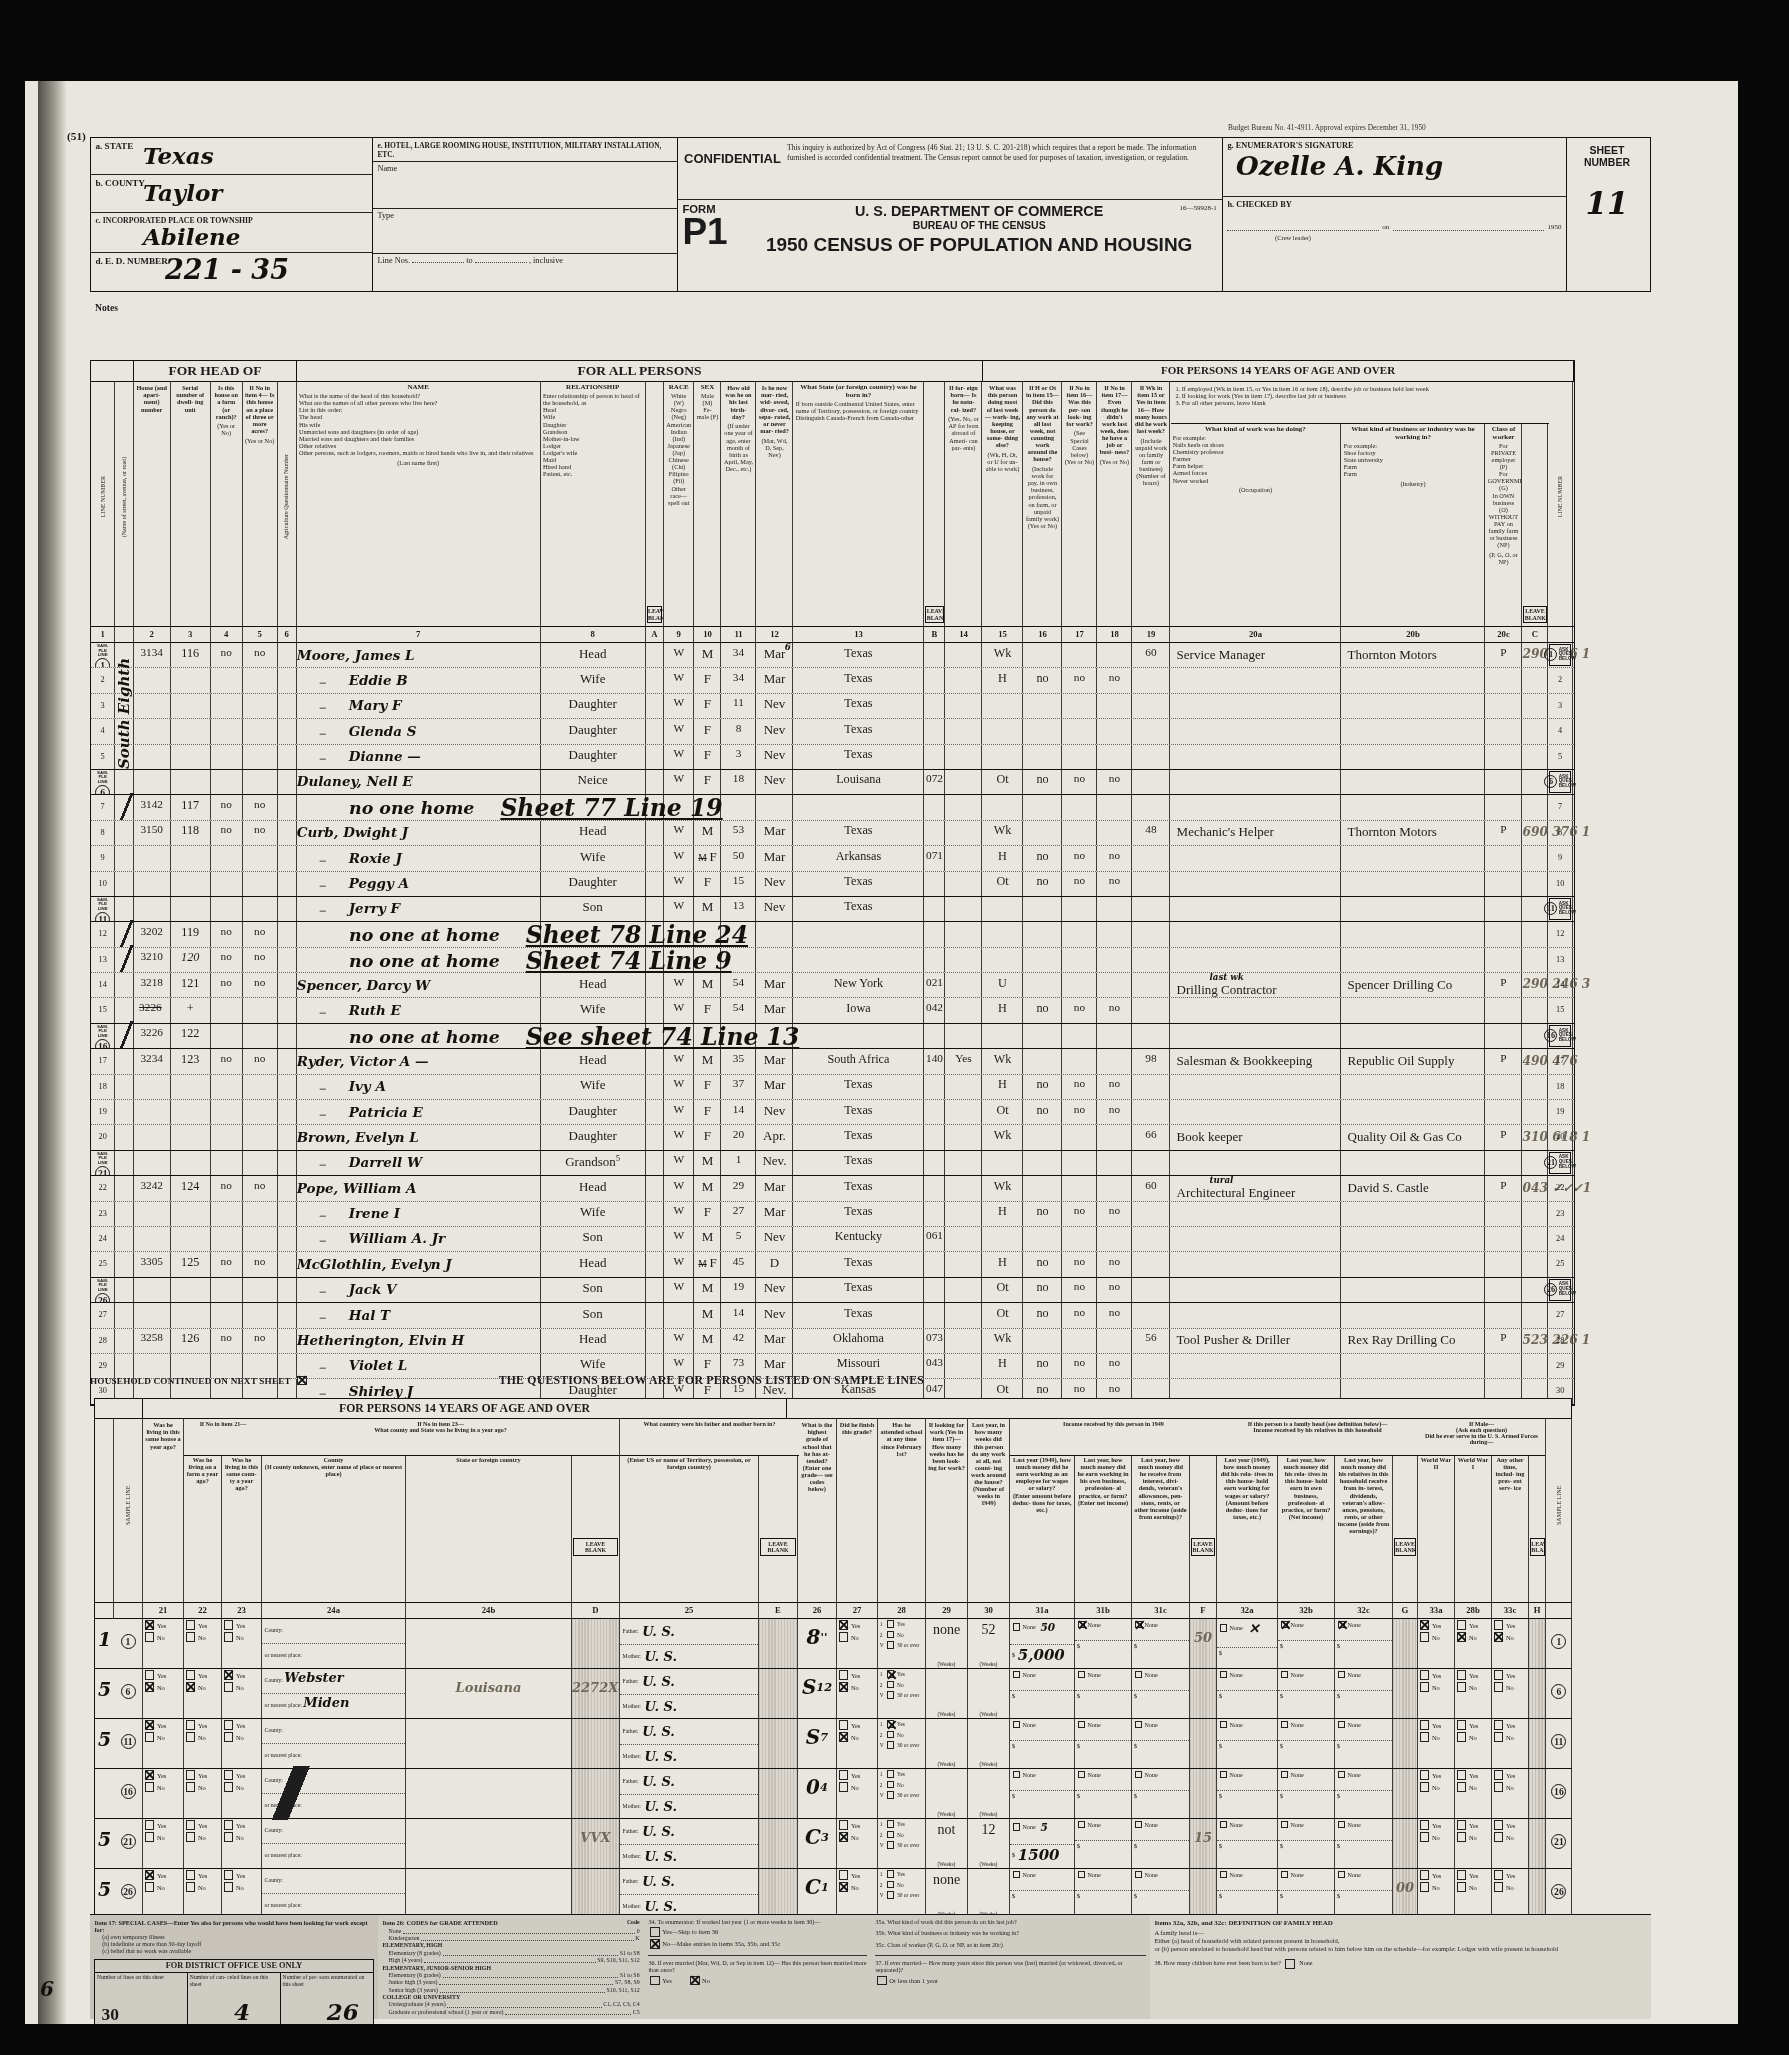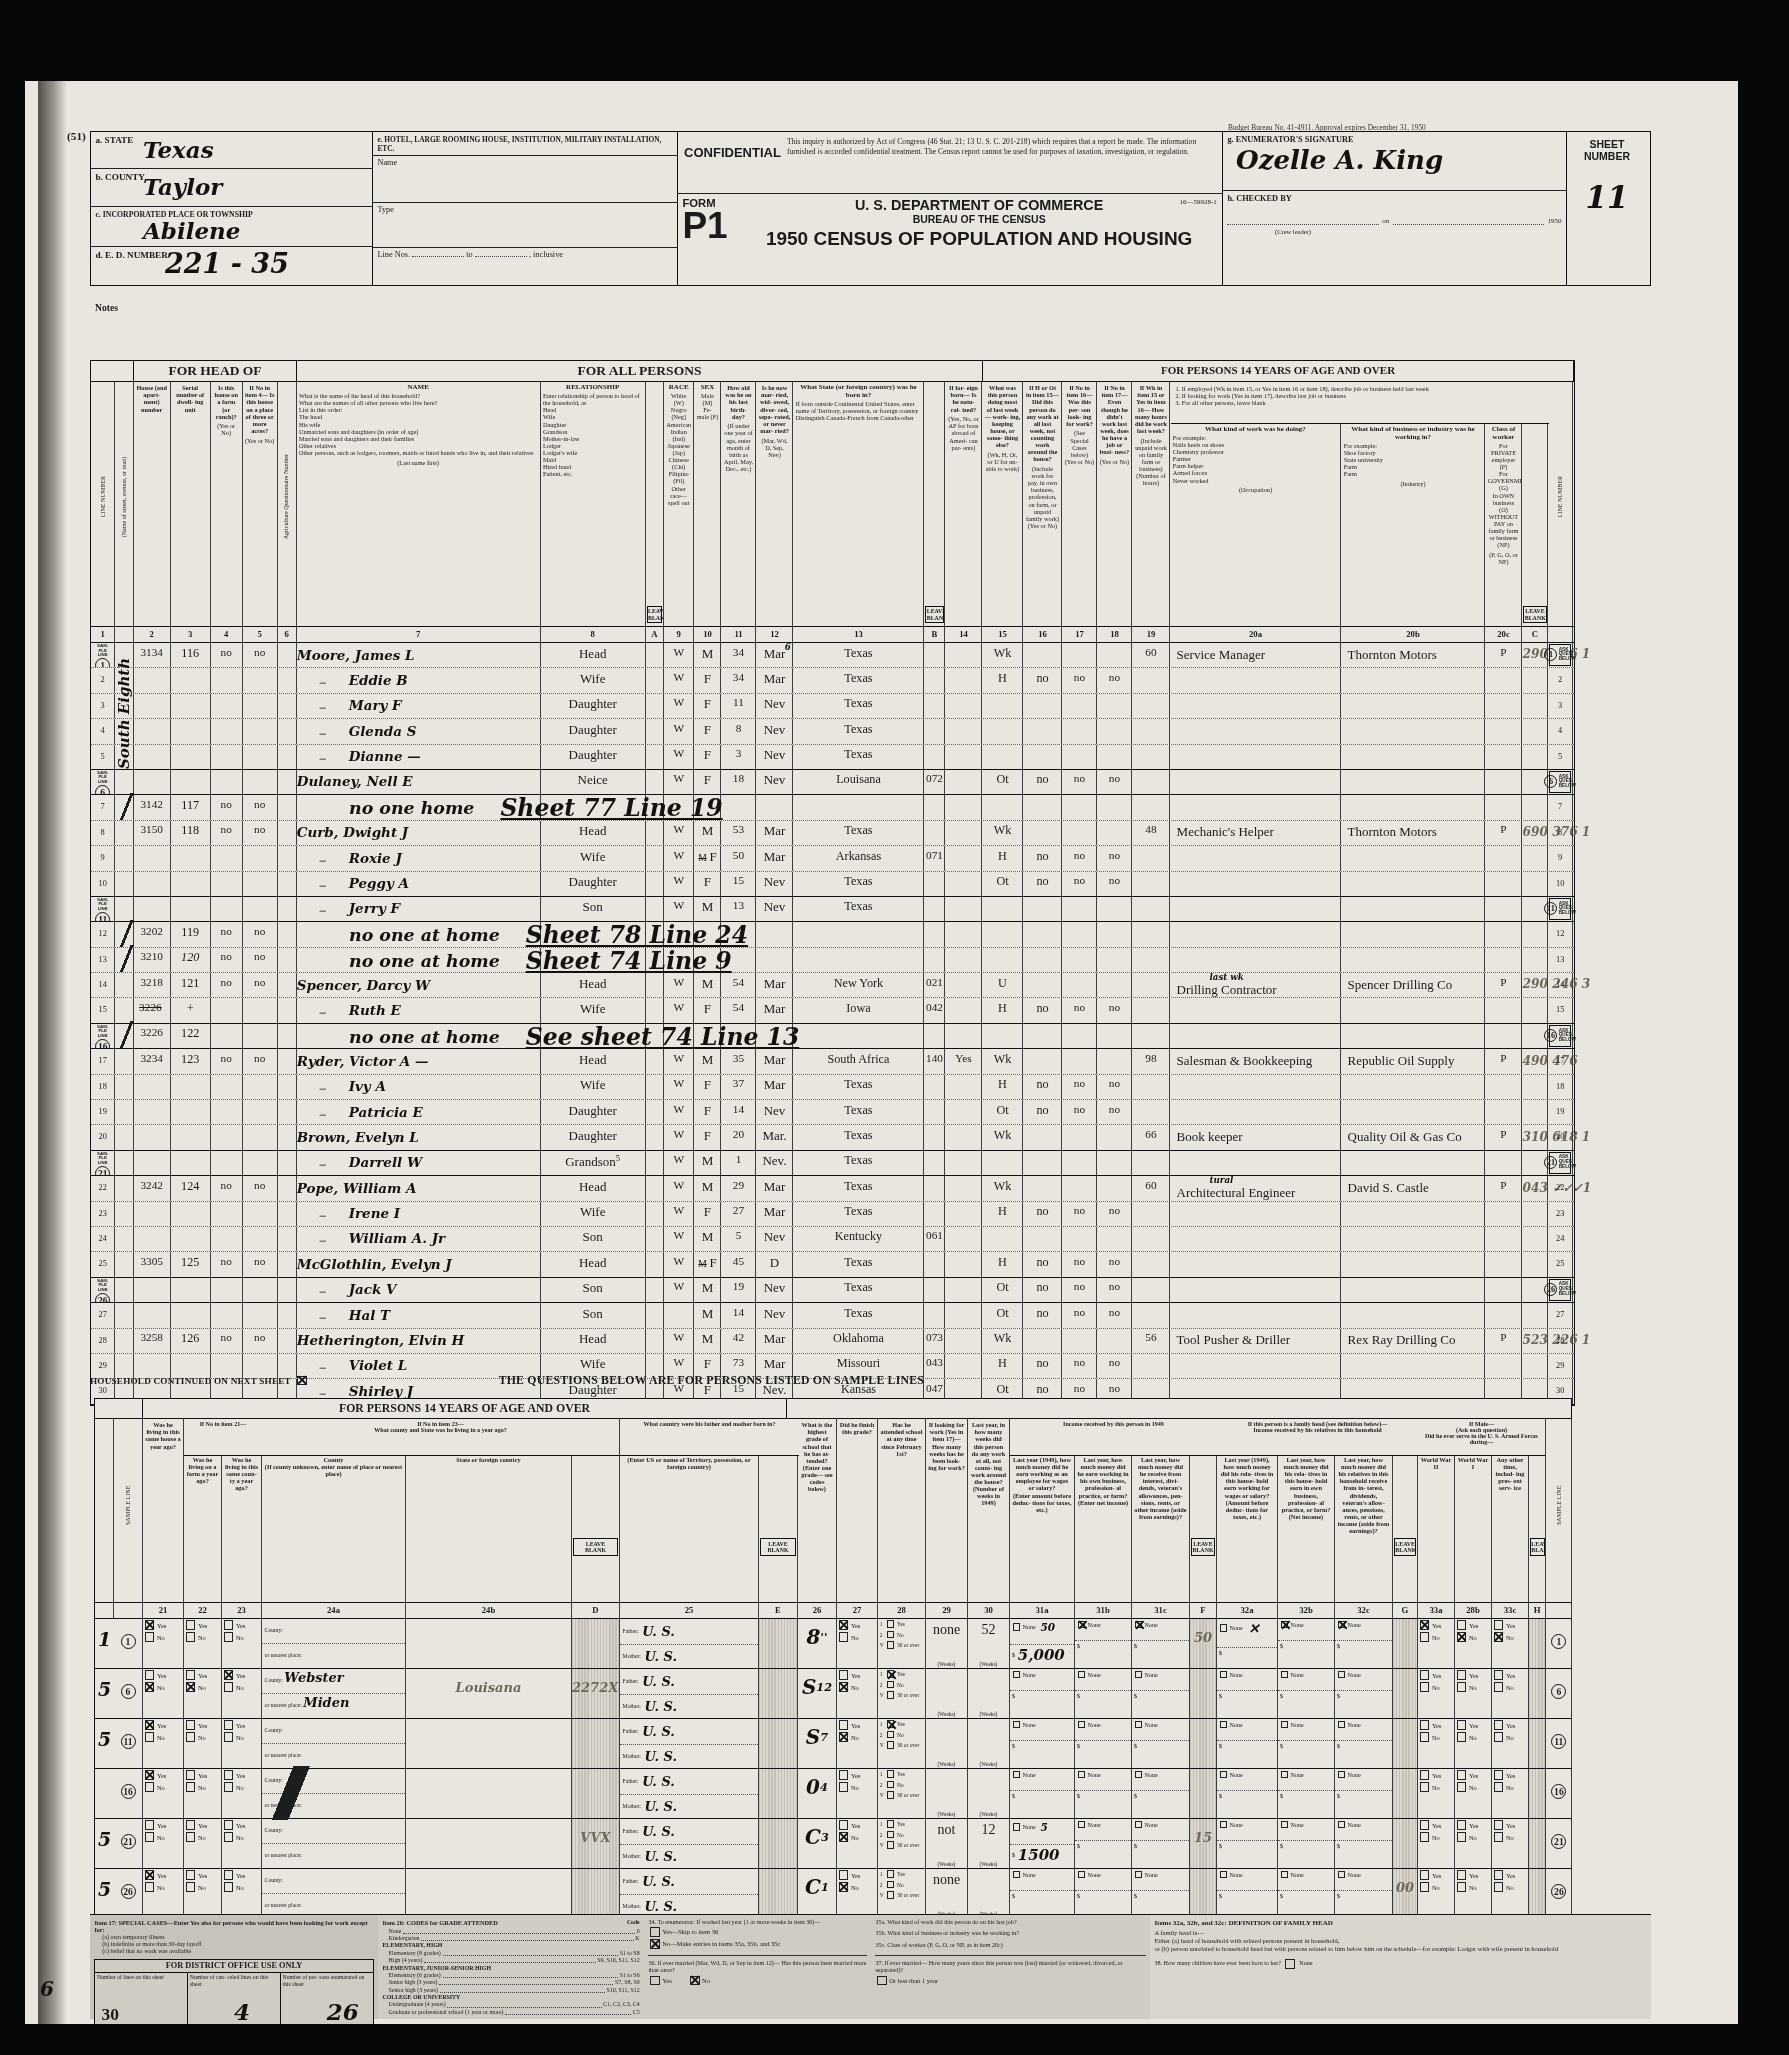--- a/index.html
+++ b/index.html
@@ -16,21 +16,21 @@
   .pencil{color:#6f675a;}
   .struck{text-decoration:line-through;margin-right:2.6px;}
   .circ{display:inline-block;min-width:15px;height:15px;line-height:14px;border:1.3px solid #111;
         border-radius:50%;text-align:center;font-weight:bold;font-size:9.6px;
         font-family:"Liberation Serif",serif;font-style:normal;padding:0 0.9px;box-sizing:border-box;}
   .cbx{display:inline-block;width:9.6px;height:9.6px;border:1.1px solid #222;position:relative;
        vertical-align:middle;box-sizing:border-box;background:transparent;flex:none;}
   .cbx.x::after{content:"\2715";position:absolute;left:-1.7px;top:-4.4px;font-size:14px;
        font-weight:bold;color:#111;font-family:"DejaVu Serif",serif;}
   
-  .hdr{position:absolute;left:65px;top:50px;width:1561px;height:155px;display:flex;
+  .hdr{position:absolute;left:65px;top:56px;width:1561px;height:155px;display:flex;
        border:1.7px solid #111;box-sizing:border-box;background:transparent;}
   .hcol{border-right:1.1px solid #111;box-sizing:border-box;position:relative;}
   .hcol:last-child{border-right:none;}
   .fldrow{border-bottom:0.9px solid #222;position:relative;padding:2.6px 4.4px;box-sizing:border-box;}
   .fldrow:last-child{border-bottom:none;}
   .flbl{font-weight:bold;font-size:9.2px;}
   .fval{position:absolute;left:52px;top:3.5px;font-size:23px;white-space:nowrap;}
   .notesrow{position:absolute;left:70px;top:221px;font-weight:bold;font-size:9.6px;}
   .conf{display:flex;padding:5.2px 3.5px;border-bottom:0.9px solid #222;}
   .conflbl{font-weight:bold;font-size:13px;font-family:"Liberation Sans",sans-serif;
@@ -1398,21 +1398,21 @@
             <div class="tc" style="width: 30.5px;">
               <div class="hwc" style="font-size:11.3px;white-space:nowrap">W</div>
             </div>
             <div class="tc" style="width: 27px;">
               <div class="hwc">F</div>
             </div>
             <div class="tc" style="width: 35px;">
               <div class="hwc" style="font-size:11.3px;white-space:nowrap">20</div>
             </div>
             <div class="tc" style="width: 37px;">
-              <div class="hwc">Mar.</div>
+              <div class="hwc">Apr.</div>
             </div>
             <div class="tc" style="width: 131px;">
               <div class="hwc" style="font-size:12.2px;white-space:nowrap">Texas</div>
             </div>
             <div class="tc" style="width: 21px;"></div>
             <div class="tc" style="width: 37px;"></div>
             <div class="tc" style="width: 41px;">
               <div class="hwc" style="font-size:12.2px;white-space:nowrap">Wk</div>
             </div>
             <div class="tc" style="width: 39px;"></div>

